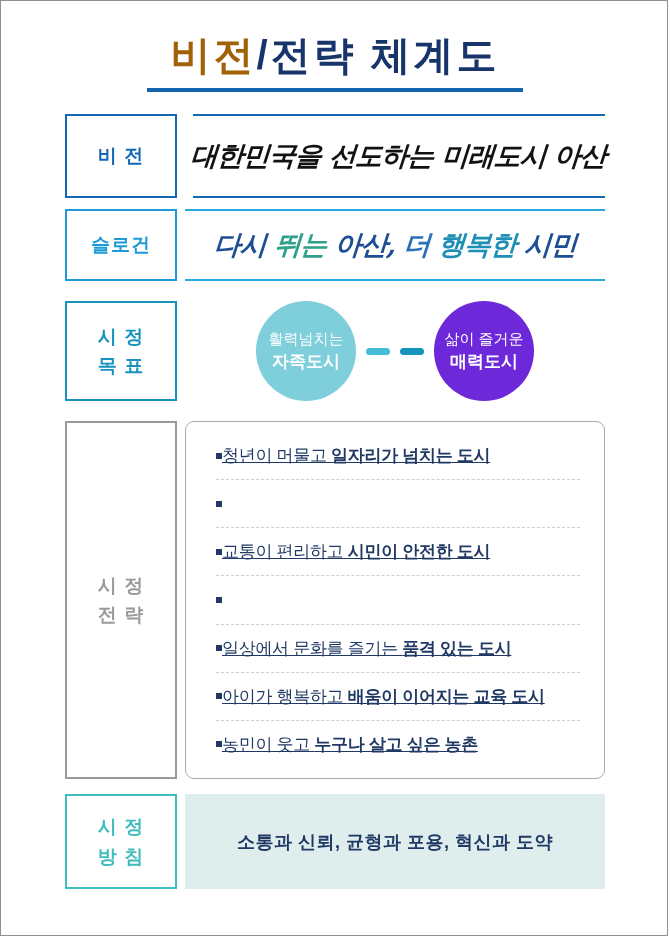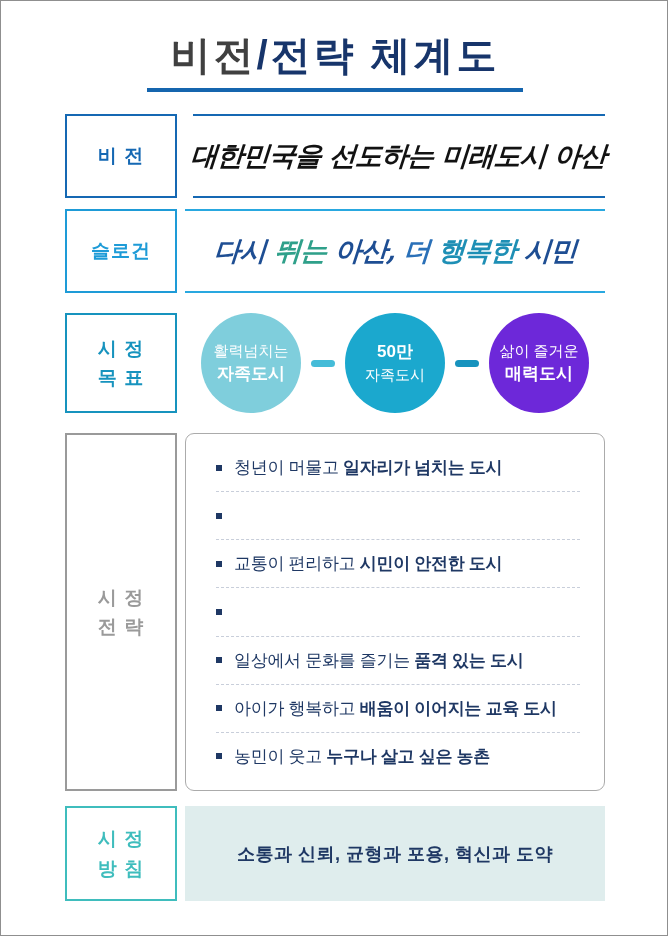--- a/index.html
+++ b/index.html
@@ -13,21 +13,21 @@
     overflow:hidden;
   }
   .content{padding:0 62px 0 64px;}
 
   
   .title-block{margin-top:30px;text-align:center;}
   .title{
     font-size:40px;font-weight:800;letter-spacing:3px;
     line-height:1.2;white-space:nowrap;
   }
-  .title .t1{color:#404040;}
+  .title .t1{color:#a16207;}
   .title .t2{color:#17356B;margin-top:20px;}
   .title-underline{
     width:376px;height:4px;background:#1565AE;
     margin:9px auto 0 auto;
   }
 
   
   .row{display:flex;gap:8px;align-items:stretch;}
   .label-box{
     flex:0 0 112px;
@@ -36,21 +36,21 @@
     font-weight:800;font-size:19px;line-height:1.55;
     letter-spacing:1px;white-space:pre-line;
     box-sizing:border-box;
     background:#fff;
   }
   .flex-right{flex:1;min-width:0;}
 
   
   .row-vision{margin-top:22px;height:84px;gap:16px;}
   .row-vision .label-box{border:2px solid #1568B3;color:#1568B3;}
-  .row-slogan{margin-top:11px;height:84px;}
+  .row-slogan{margin-top:11px;height:72px;}
   .row-slogan .label-box{border:2px solid #1E9BD7;color:#1E9BD7;}
   .callig-area{
     display:flex;align-items:center;justify-content:center;
     box-sizing:border-box;
   }
   .callig-area.vision{border-top:2px solid #1568B3;border-bottom:2px solid #1568B3;}
   .callig-area.slogan{border-top:2px solid #29A8E0;border-bottom:2px solid #29A8E0;}
   .callig{
     font-family:"DejaVu Serif", serif;
     font-style:italic;font-weight:700;
@@ -83,24 +83,25 @@
     border:1px solid #ABABAB;border-radius:9px;
     box-sizing:border-box;height:100%;
     padding:10px 24px 10px 30px;
     display:flex;flex-direction:column;justify-content:center;
   }
   .strategy-list{
     list-style:none;margin:0;padding:0;
     display:flex;flex-direction:column;height:100%;
   }
   .strategy-list li{
-    flex:1;display:flex;align-items:center;gap:12px;
+    flex:1;display:flex;align-items:center;
     border-bottom:1px dashed #C8CEDA;
     color:#1F3864;font-size:17px;letter-spacing:-0.3px;
     white-space:nowrap;
+    text-decoration:underline;
   }
   .strategy-list li:last-child{border-bottom:none;}
   .strategy-list .bullet{
     width:6px;height:6px;background:#1F3864;flex:0 0 auto;
     display:inline-block;
   }
   .strategy-list b{font-weight:800;}
 
   
   .row-policy{margin-top:15px;height:95px;}
@@ -138,24 +139,20 @@
 
     <div class="row row-goals">
       <div class="label-box">시 정
 목 표</div>
       <div class="flex-right goals-circles">
           <div class="circle" style="background: rgb(127, 206, 220);">
             <div>활력넘치는</div>
             <div class="b">자족도시</div>
           </div>
           <div class="dash" style="background: rgb(69, 188, 216);"></div>
-          <div class="circle" style="background: rgb(27, 168, 206);">
-            <div class="b">50만</div>
-            <div>자족도시</div>
-          </div>
           <div class="dash" style="background: rgb(23, 147, 190);"></div>
           <div class="circle" style="background: #6d28d9;">
             <div>삶이 즐거운</div>
             <div class="b">매력도시</div>
           </div>
         </div>
     </div>
 
     <div class="row row-strategy">
       <div class="label-box">시 정

